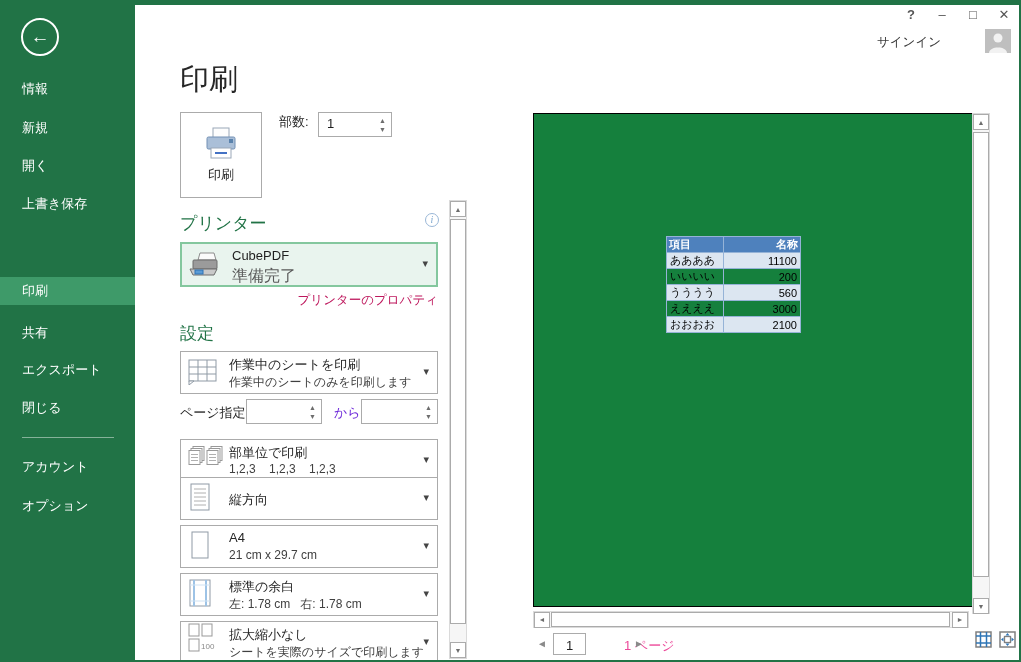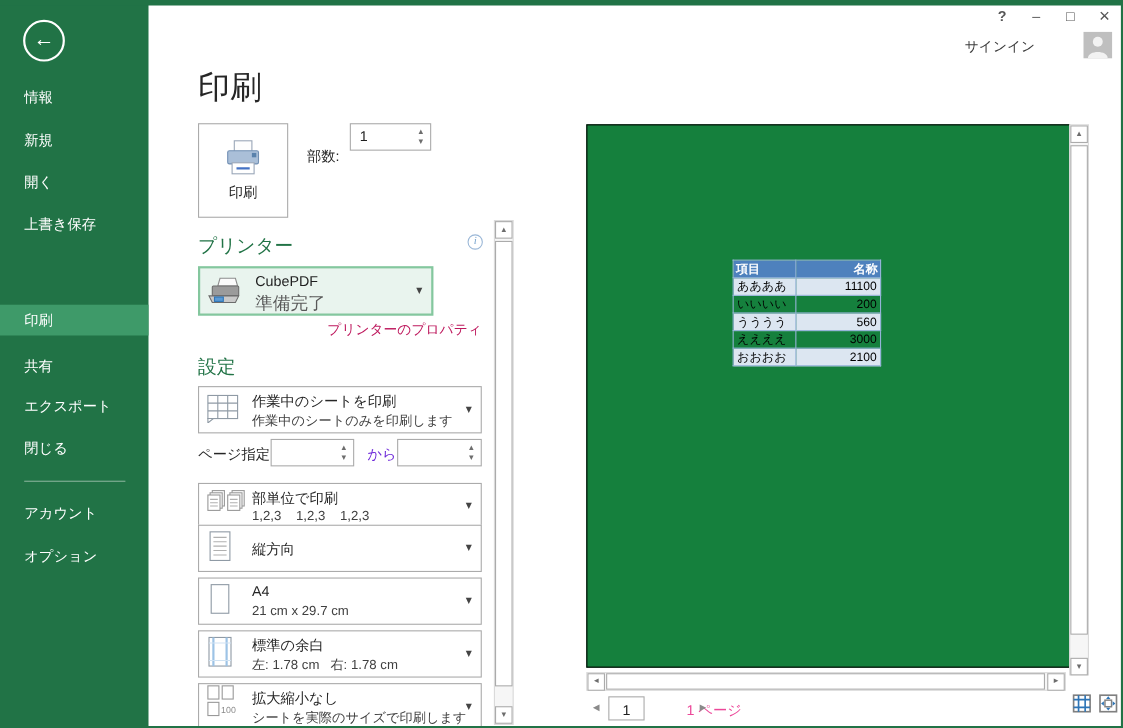--- a/index.html
+++ b/index.html
@@ -26,32 +26,32 @@
               color:#fff; text-align:center; line-height:33px; font-size:19px; cursor:pointer; }
   .nav-item { position:absolute; left:22px; color:#fff; font-size:13px; cursor:pointer; width:100px; line-height:16px; }
   .nav-item.selected { left:0; width:135px; padding-left:22px; background:#3e9a69; height:28px; line-height:28px; }
   .side-divider { position:absolute; left:22px; top:437px; width:92px; height:1px; background:rgba(255,255,255,0.45); }
 
   
   .page-title { position:absolute; left:180px; top:60px; font-size:29px; color:#262626; font-weight:400; }
   .print-big { position:absolute; left:180px; top:112px; width:82px; height:86px; background:#fff; border:1px solid #ababab;
                display:flex; flex-direction:column; align-items:center; justify-content:center; gap:6px; cursor:pointer; }
   .print-big .lbl { font-size:13px; color:#262626; }
-  .copies-label { position:absolute; left:279px; top:133px; font-size:13px; color:#262626; }
+  .copies-label { position:absolute; left:279px; top:113px; font-size:13px; color:#262626; }
   .spinbox { position:absolute; background:#fff; border:1px solid #ababab; }
   .spinbox .val { position:absolute; left:8px; top:3px; font-size:13px; color:#1f1f1f; }
   .spin-arrows { position:absolute; right:2px; top:0; bottom:0; width:13px; display:flex; flex-direction:column; justify-content:center; }
   .spin-arrows span { font-size:7px; color:#6d6d6d; text-align:center; line-height:9px; cursor:pointer; }
   #copies-box { left:318px; top:112px; width:74px; height:25px; }
 
   .sect-head { position:absolute; left:180px; font-size:17px; color:#217346; font-weight:400; }
   .info-icon { position:absolute; left:425px; top:213px; width:14px; height:14px; border:1px solid #9ab7d7; border-radius:50%;
                color:#7da7cf; font-size:10px; line-height:12px; text-align:center; font-family:"Liberation Serif",serif; font-style:italic; }
 
-  .printer-select { position:absolute; left:180px; top:242px; width:214px; height:45px; background:#e9f4ee; border:2px solid #84c79e; cursor:pointer; }
+  .printer-select { position:absolute; left:180px; top:242px; width:258px; height:45px; background:#e9f4ee; border:2px solid #84c79e; cursor:pointer; }
   .printer-select .pname { position:absolute; left:50px; top:4px; font-size:13px; color:#1f1f1f; }
   .printer-select .pstatus { position:absolute; left:50px; top:22px; font-size:16px; color:#595959; }
   .printer-select .picon { position:absolute; left:6px; top:7px; }
   .caret { position:absolute; right:8px; top:50%; margin-top:-8px; font-size:11px; color:#444; }
   .props-link { position:absolute; left:180px; top:292px; width:258px; text-align:right; font-size:12.5px; color:#be185d; cursor:pointer; }
 
   .opt { position:absolute; left:180px; width:258px; height:43px; background:#fff; border:1px solid #ababab; cursor:pointer; }
   .opt .ic { position:absolute; left:6px; top:50%; transform:translateY(-50%); }
   .opt .t1 { position:absolute; left:48px; top:4px; font-size:13px; color:#262626; white-space:pre; }
   .opt .t2 { position:absolute; left:48px; top:22px; font-size:12px; color:#404040; white-space:pre; }

